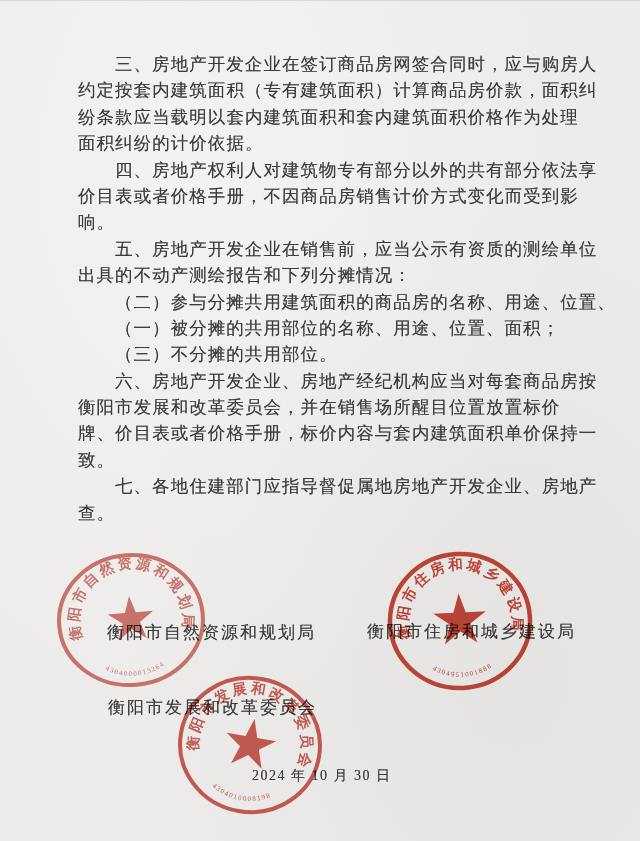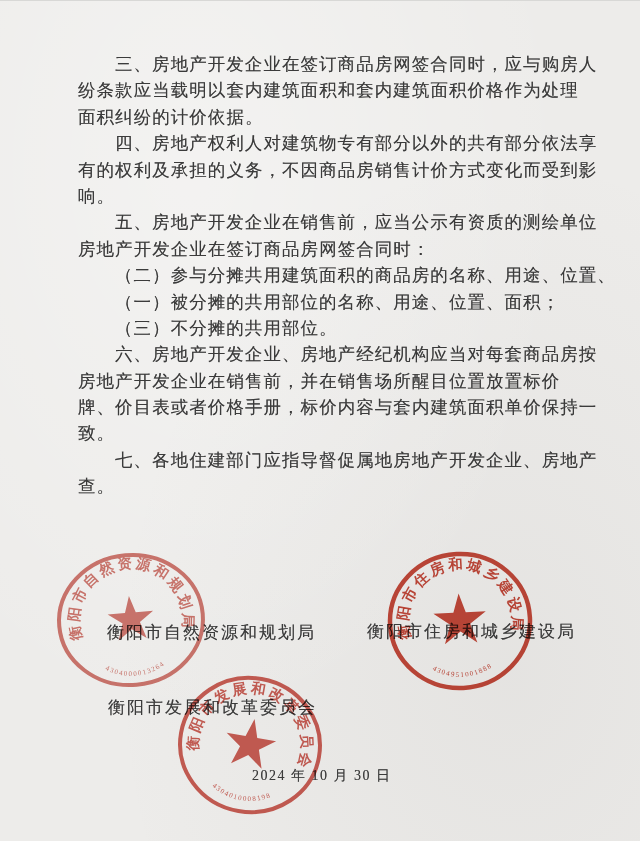--- a/index.html
+++ b/index.html
@@ -63,32 +63,33 @@
   .seal .ring-text{font-size:14.5px;letter-spacing:3px;font-weight:bold;}
   .seal .num-text{font-size:7px;letter-spacing:1.4px;}
 </style>
 </head>
 <body>
 
 <div class="page">
 
   <div class="doc-body">
     <div class="ln ind">三、房地产开发企业在签订商品房网签合同时，应与购房人</div>
+    <div class="ln">约定按套内建筑面积（专有建筑面积）计算商品房价款，面积纠</div>
     <div class="ln">纷条款应当载明以套内建筑面积和套内建筑面积价格作为处理</div>
     <div class="ln">面积纠纷的计价依据。</div>
     <div class="ln ind">四、房地产权利人对建筑物专有部分以外的共有部分依法享</div>
-    <div class="ln">有的权利及承担的义务，不因商品房销售计价方式变化而受到影</div>
+    <div class="ln">价目表或者价格手册，不因商品房销售计价方式变化而受到影</div>
     <div class="ln">响。</div>
     <div class="ln ind">五、房地产开发企业在销售前，应当公示有资质的测绘单位</div>
-    <div class="ln">房地产开发企业在签订商品房网签合同时：</div>
+    <div class="ln">出具的不动产测绘报告和下列分摊情况：</div>
     <div class="ln ind">（二）参与分摊共用建筑面积的商品房的名称、用途、位置、</div>
     <div class="ln ind">（一）被分摊的共用部位的名称、用途、位置、面积；</div>
     <div class="ln ind">（三）不分摊的共用部位。</div>
     <div class="ln ind">六、房地产开发企业、房地产经纪机构应当对每套商品房按</div>
-    <div class="ln">房地产开发企业在销售前，并在销售场所醒目位置放置标价</div>
+    <div class="ln">衡阳市发展和改革委员会，并在销售场所醒目位置放置标价</div>
     <div class="ln">牌、价目表或者价格手册，标价内容与套内建筑面积单价保持一</div>
     <div class="ln">致。</div>
     <div class="ln ind">七、各地住建部门应指导督促属地房地产开发企业、房地产</div>
     <div class="ln">查。</div>
   </div>
 
   <div class="sig a">衡阳市自然资源和规划局</div>
   <div class="sig b">衡阳市住房和城乡建设局</div>
   <div class="sig c">衡阳市发展和改革委员会</div>
   <div class="date-line">2024 年 10 月 30 日</div>

